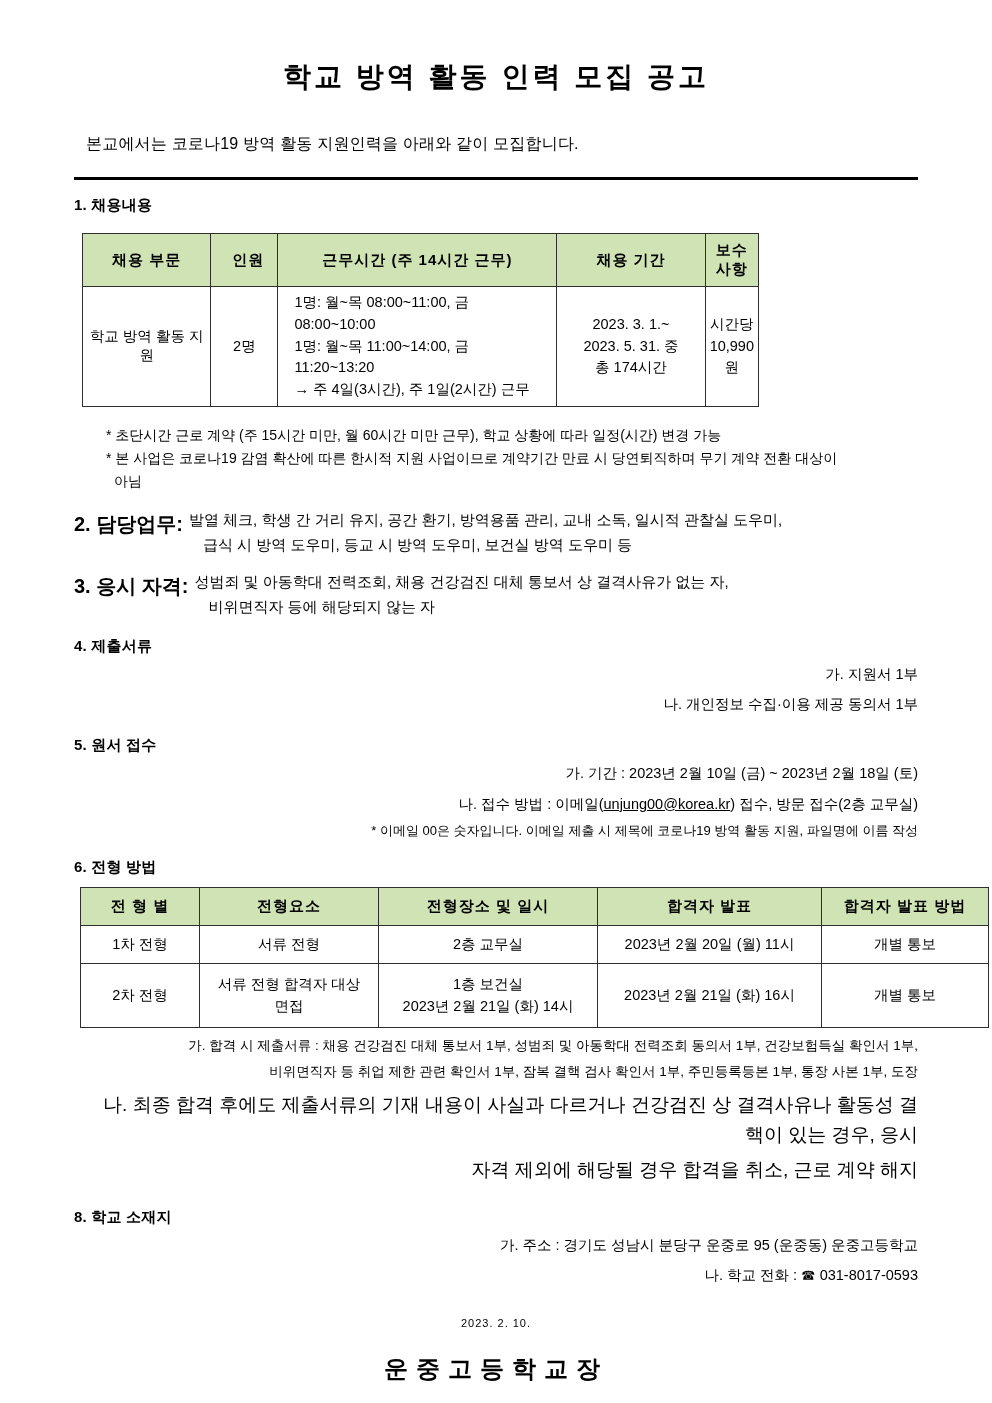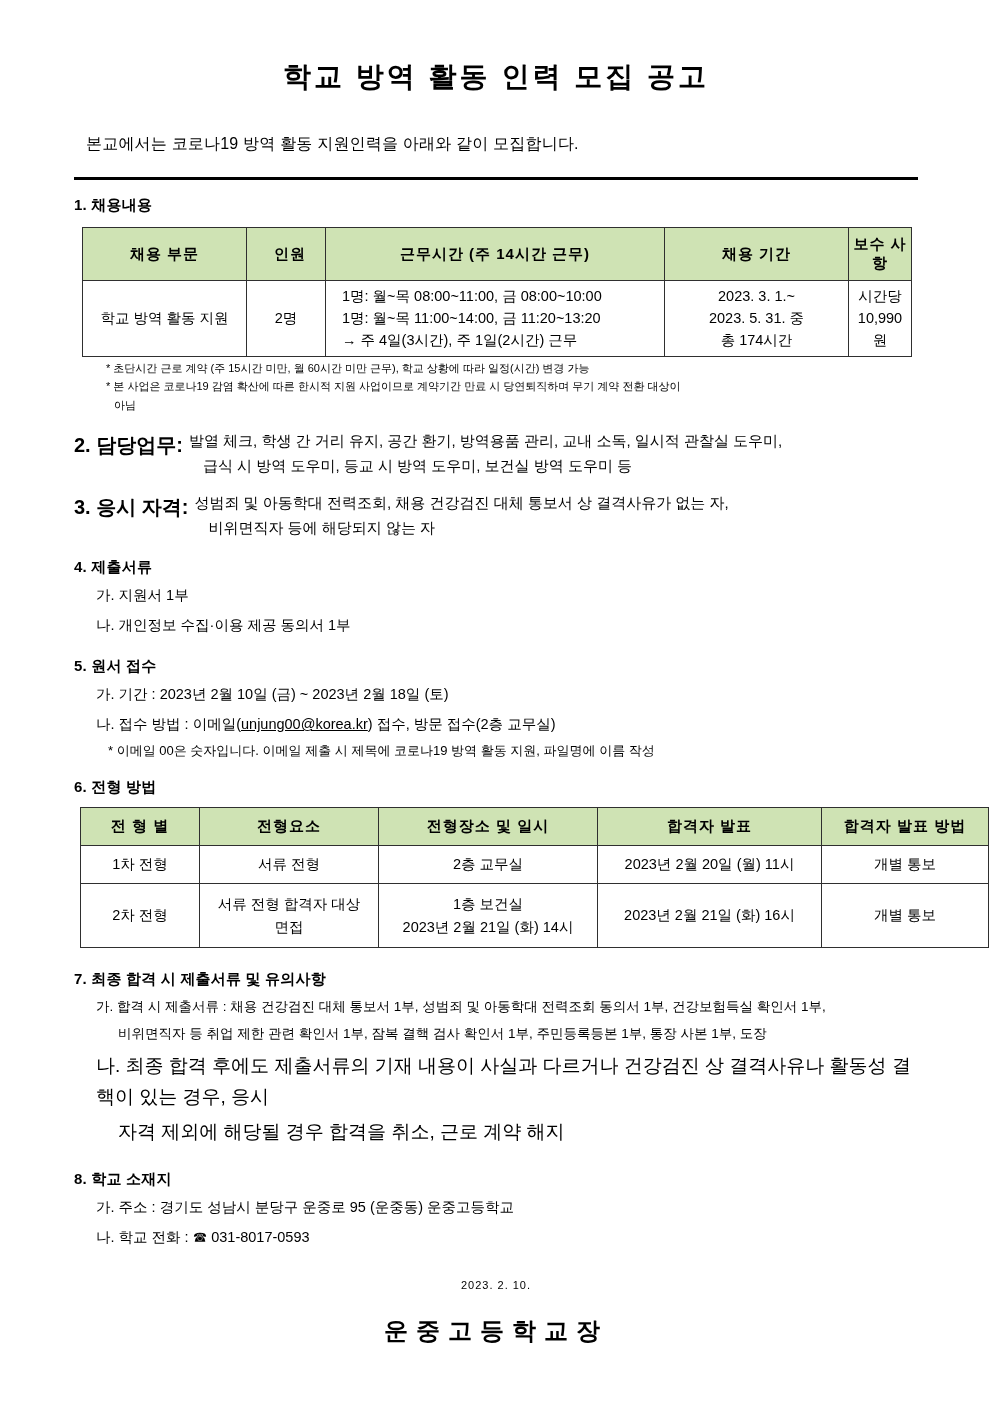--- a/index.html
+++ b/index.html
@@ -59,22 +59,22 @@
     font-size: 15px;
     margin-left: 6px;
   }
   .sec-head-row .body .line2 {
     display: block;
     margin-top: 6px;
     margin-left: 14px;
   }
   table.tbl {
     border-collapse: collapse;
-    margin: 12px 0 0 8px;
-    width: 830px;
+    margin: 18px 0 0 8px;
+    width: 677px;
   }
   table.tbl th, table.tbl td {
     border: 1px solid #2f2f2f;
     text-align: center;
     font-size: 14.5px;
     padding: 5px 4px;
   }
   table.tbl thead th {
     background: #cfe3b4;
     font-weight: bold;
@@ -84,33 +84,34 @@
   }
   table.tbl td.work {
     text-align: left;
     padding-left: 16px;
     line-height: 1.5;
   }
   table.tbl td.center-multi {
     line-height: 1.5;
   }
   .notes {
-    margin: 2px 0 0 20px;
-    font-size: 11px;
+    margin: 17px 0 0 20px;
+    font-size: 14px;
     line-height: 1.65;
   }
   .notes .n {
     display: block;
     text-indent: 0;
     padding-left: 12px;
   }
   .sub {
     font-size: 14.5px;
     margin: 7px 0 0 22px;
     line-height: 1.6;
+    text-align: right;
   }
   .sub .note-star {
     display: block;
     font-size: 13px;
     margin-left: 12px;
     margin-top: 5px;
   }
   .cont-indent {
     display: block;
     margin-left: 22px;
@@ -270,21 +271,20 @@
           <td class="two-line" style="white-space:pre-line;">1층 보건실
 2023년 2월 21일 (화) 14시</td>
           <td>2023년 2월 21일 (화) 16시</td>
           <td>개별 통보</td>
         </tr>
       </tbody>
     </table>
   </div>
 
   <div class="section">
-    <div class="sec-head" style="margin-top:22px;">7. 최종 합격 시 제출서류 및 유의사항</div>
     <div class="sub" style="font-size:13.5px;">
       <span>가. 합격 시 제출서류 : 채용 건강검진 대체 통보서 1부, 성범죄 및 아동학대 전력조회 동의서 1부, 건강보험득실 확인서 1부,</span>
       <span class="cont-indent">비위면직자 등 취업 제한 관련 확인서 1부, 잠복 결핵 검사 확인서 1부, 주민등록등본 1부, 통장 사본 1부, 도장</span>
     </div>
     <div class="sub" style="font-size:19px;">
       <span>나. 최종 합격 후에도 제출서류의 기재 내용이 사실과 다르거나 건강검진 상 결격사유나 활동성 결핵이 있는 경우, 응시</span>
       <span class="cont-indent">자격 제외에 해당될 경우 합격을 취소, 근로 계약 해지</span>
     </div>
   </div>
 

